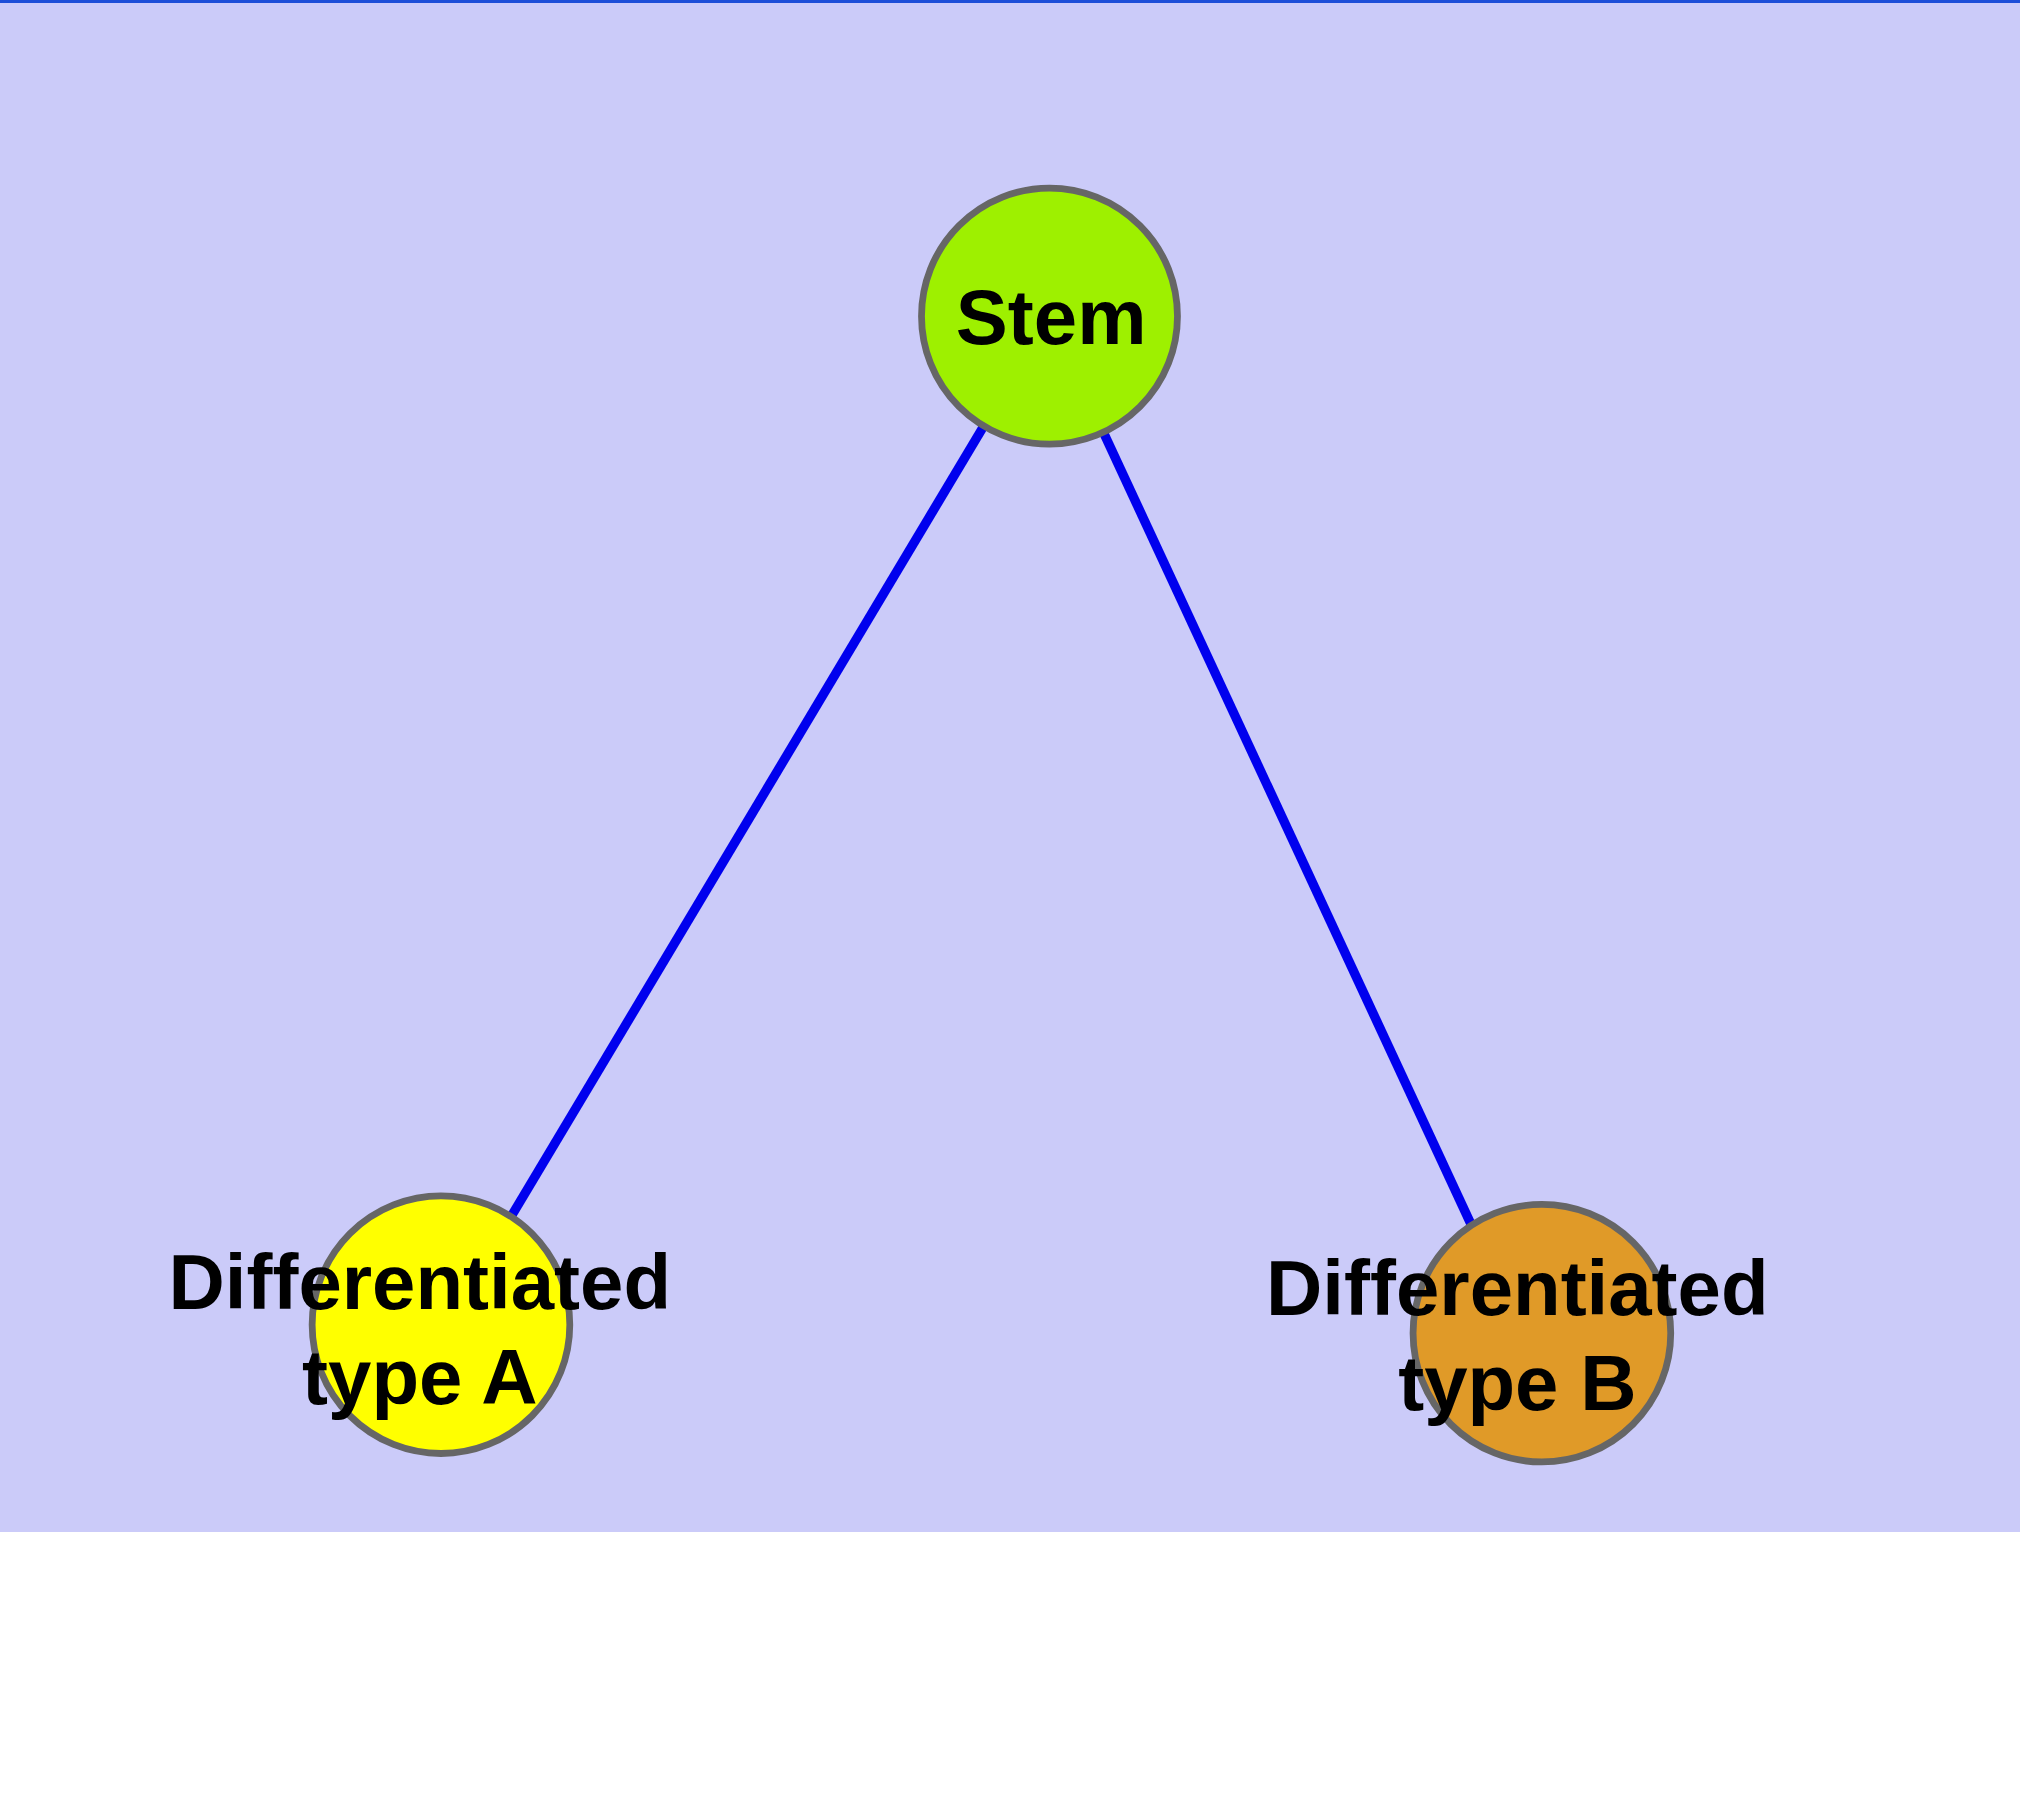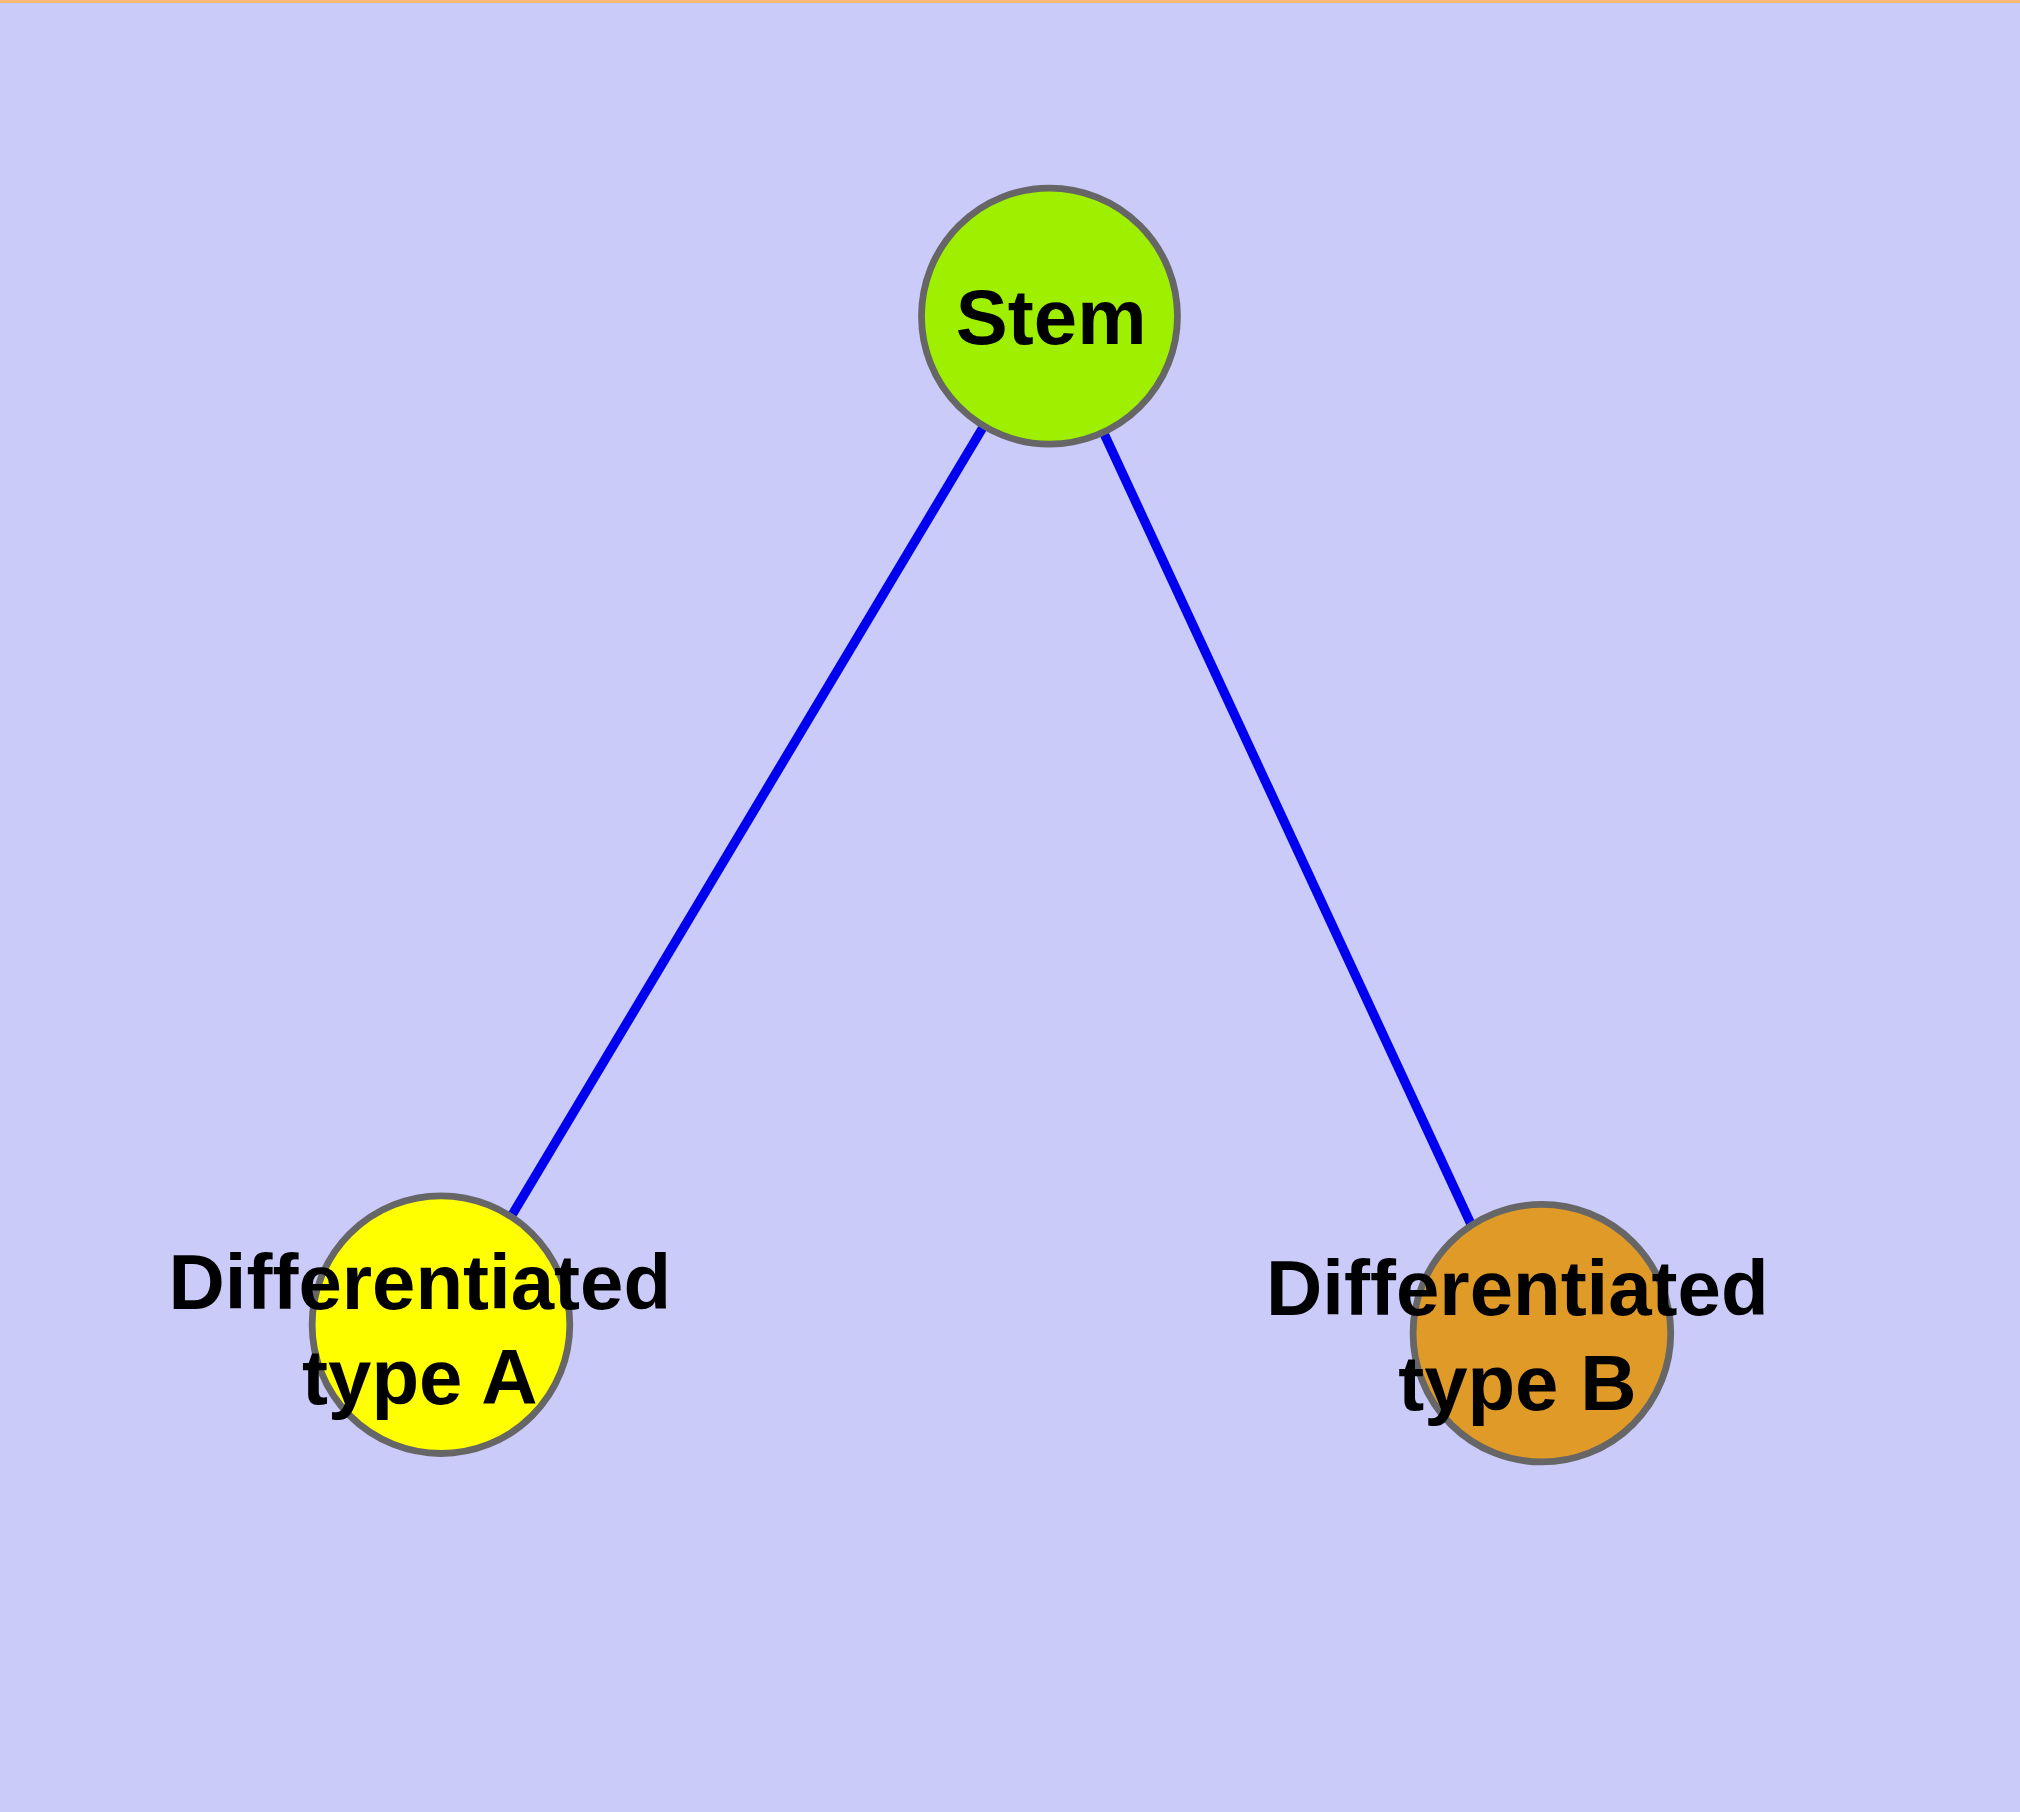--- a/index.html
+++ b/index.html
@@ -3,22 +3,22 @@
 <meta charset="utf-8">
 <style>
   html, body {
     margin: 0;
     padding: 0;
     background: #ffffff;
   }
   #canvas {
     position: relative;
     width: 2021px;
-    height: 1812px;
-    background: #fdba74;
+    height: 1532px;
+    background: #1d4ed8;
     overflow: hidden;
     font-family: "Liberation Sans", sans-serif;
   }
   #plot-bg {
     position: absolute;
     left: 0;
     top: 2.5px;
     width: 2021px;
     height: 1810px;
     background: #cbcbf9;

